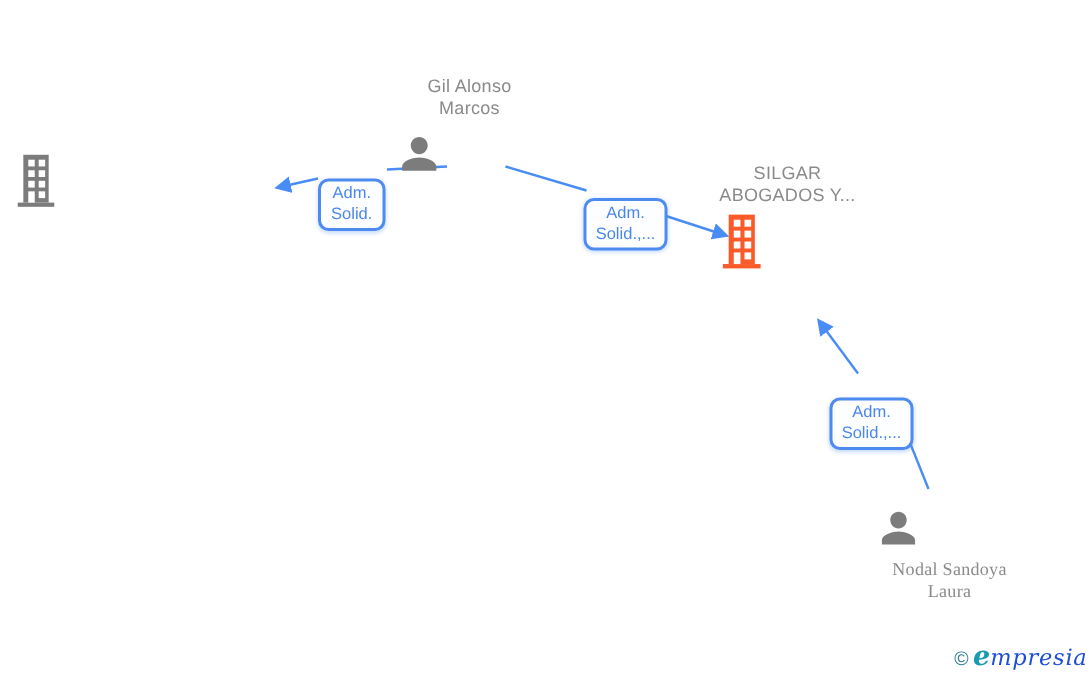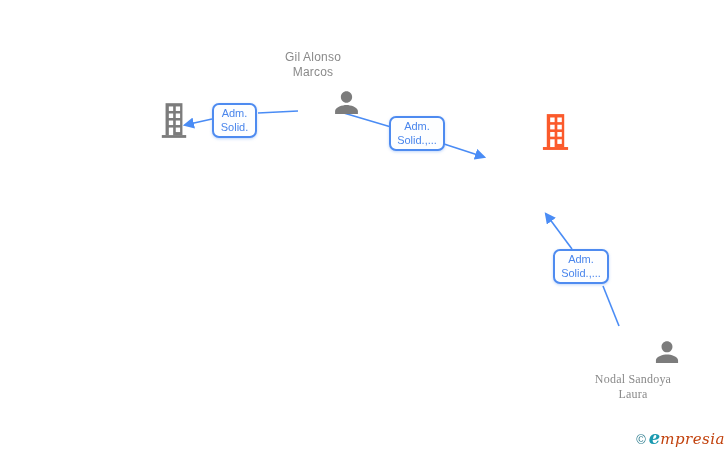--- a/index.html
+++ b/index.html
@@ -6,21 +6,21 @@
   .canvas{
     position:relative;
     width:728px;height:450px;
     background:#ffffff;
     font-family:"Liberation Sans", sans-serif;
     overflow:hidden;
   }
   .edges{position:absolute;left:0;top:0;width:728px;height:450px;}
   .node{
     position:absolute;
-    display:flex;flex-direction:column;align-items:flex-end;
+    display:flex;flex-direction:column;align-items:flex-start;
     text-align:center;
     cursor:pointer;
   }
   .node-label{
     font-size:12px;line-height:14.5px;
     color:#8a8a8a;
     letter-spacing:.2px;
   }
   .node-icon{display:block;}
   .icon-gray{color:#7c7c7c;}
@@ -30,31 +30,32 @@
     box-sizing:border-box;
     background:#fdfeff;
     border:2px solid #4e8bf0;
     border-radius:7px;
     color:#4a86ec;
     font-size:11px;line-height:13.5px;
     text-align:center;
     padding:2px 2px;
     box-shadow:0 1px 3px rgba(78,139,240,.35);
     cursor:pointer;
+    margin-top:16px;
   }
   .brand{
     position:absolute;
     right:3px;bottom:2px;
     font-family:"DejaVu Serif", serif;
     white-space:nowrap;
     cursor:pointer;
   }
   .brand .copy{color:#2e7d8f;font-size:13px;font-family:"Liberation Sans",sans-serif;margin-right:3px;}
   .brand .e{color:#1a9ab0;font-size:18px;font-style:italic;font-weight:bold;}
-  .brand .rest{color:#c2410c;font-size:15px;font-style:italic;letter-spacing:.5px;}
+  .brand .rest{color:#1d4ed8;font-size:15px;font-style:italic;letter-spacing:.5px;}
 </style>
 </head>
 <body>
 
 <div class="canvas">
 
   <svg class="edges" width="728" height="450" viewBox="0 0 728 450">
     <defs>
       <marker id="arrow" viewBox="0 0 10 10" refX="8" refY="5" markerWidth="7" markerHeight="7" orient="auto">
         <path d="M0,0 L10,5 L0,10 Z" fill="#4a8cf5"></path>
@@ -91,20 +92,21 @@
           <rect x="17.9" y="12" width="4.6" height="4.8"></rect>
         <rect x="10.5" y="19.5" width="4.6" height="4.8"></rect>
           <rect x="17.9" y="19.5" width="4.6" height="4.8"></rect>
         <rect x="10.5" y="27" width="4.6" height="8"></rect>
           <rect x="17.9" y="27" width="4.6" height="4.8"></rect>
       </g>
     </svg>
   </div>
 
   <div class="node" style="left:479px;top:108px;width:92px;">
+    <div class="node-label">SILGAR ABOGADOS Y...</div>
     <svg class="node-icon icon-orange" style="margin-top:5px;" width="31" height="39" viewBox="0 0 32 40">
       <rect fill="currentColor" x="7" y="1" width="18" height="34"></rect>
       <rect fill="currentColor" x="3" y="35" width="26" height="3"></rect>
       <g fill="#ffffff">
         <rect x="10.5" y="4.5" width="4.6" height="4.8"></rect>
           <rect x="17.9" y="4.5" width="4.6" height="4.8"></rect>
         <rect x="10.5" y="12" width="4.6" height="4.8"></rect>
           <rect x="17.9" y="12" width="4.6" height="4.8"></rect>
         <rect x="10.5" y="19.5" width="4.6" height="4.8"></rect>
           <rect x="17.9" y="19.5" width="4.6" height="4.8"></rect>

